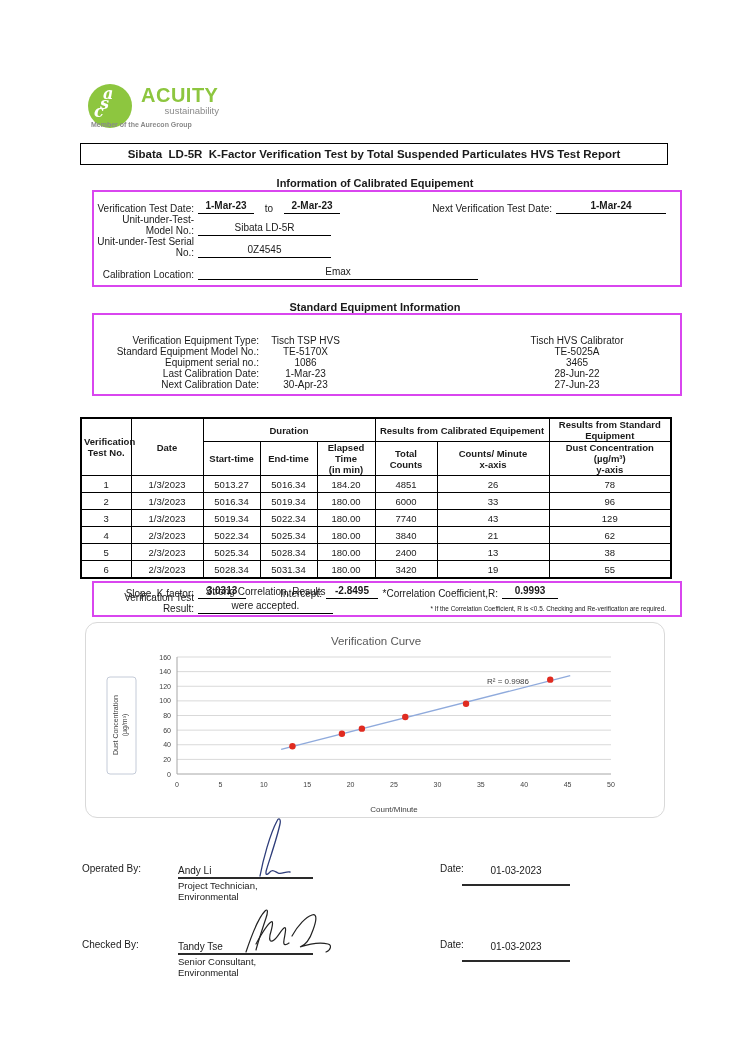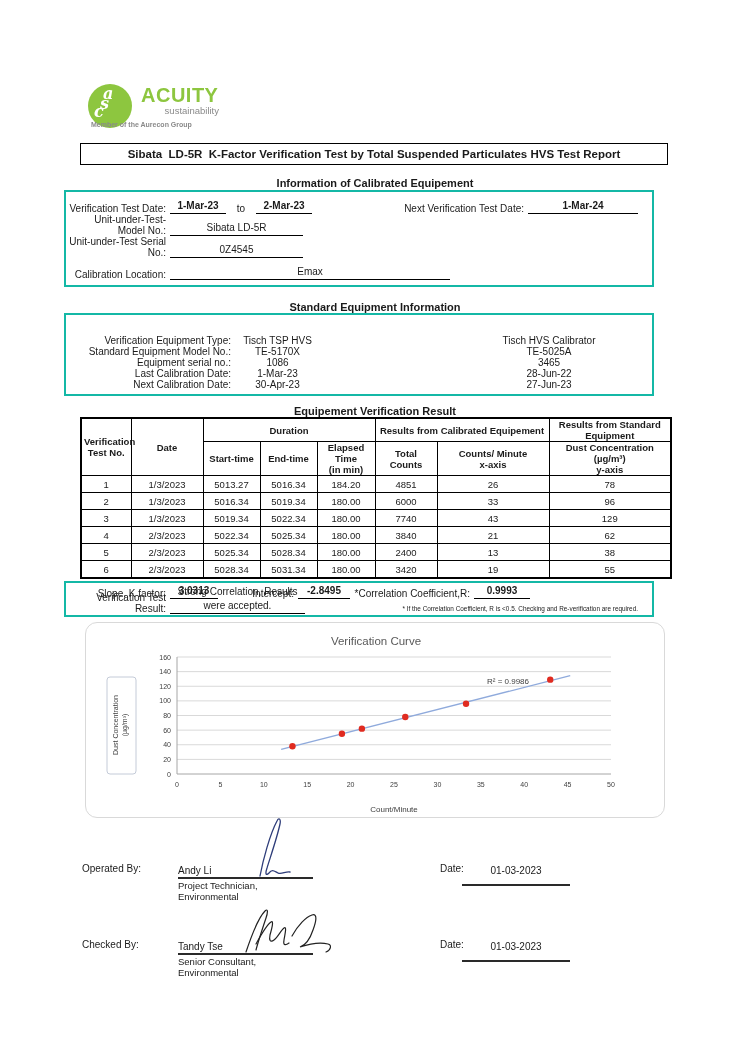--- a/index.html
+++ b/index.html
@@ -18,21 +18,21 @@
         letter-spacing:-1px;color:#3e3e3d;}
   .aurecon svg{position:absolute;left:2px;top:-4px;}
 
   
   .title-bar{position:absolute;left:80px;top:143px;width:588px;border:1.5px solid #000;
         box-sizing:border-box;text-align:center;font-weight:700;font-size:11.5px;
         padding:4px 2px;white-space:pre-wrap;}
   .sec-head{position:absolute;left:80px;width:590px;text-align:center;font-weight:700;font-size:11px;}
 
   
-  .box{position:absolute;left:64px;width:590px;border:2px solid #14b8a6;box-sizing:border-box;background:#fff;}
+  .box{position:absolute;left:92px;width:590px;border:2px solid #d946ef;box-sizing:border-box;background:#fff;}
   .info-box{top:190px;height:97px;display:flex;flex-direction:column;justify-content:space-around;padding:2px 0;}
   .irow{display:flex;align-items:flex-end;font-size:10px;height:17px;}
   .lbl{text-align:right;padding-right:4px;}
   .w100{width:100px;} .mid{width:30px;text-align:center;}
   .uval{border-bottom:1.2px solid #000;text-align:center;line-height:14px;}
   .b{font-weight:700;}
   .v56{width:56px;} .v133{width:133px;} .v280{width:280px;} .v110{width:110px;margin-right:14px;}
   .nextlbl{flex:1;text-align:right;padding-right:4px;}
 
   .std-box{top:313px;height:83px;display:flex;flex-direction:column;justify-content:space-around;padding:20px 0;}
@@ -138,21 +138,20 @@
         <div class="s-c1">1-Mar-23</div>
         <div class="s-c2">28-Jun-22</div>
       </div>
       <div class="srow">
         <div class="s-lbl">Next Calibration Date:</div>
         <div class="s-c1">30-Apr-23</div>
         <div class="s-c2">27-Jun-23</div>
       </div>
     </div>
 
-  <div class="sec-head" style="top:405px;">Equipement Verification Result</div>
   <table class="res-table">
     <colgroup>
       <col style="width:50px;">
         <col style="width:72px;">
         <col style="width:57px;">
         <col style="width:57px;">
       <col style="width:58px;">
         <col style="width:62px;">
         <col style="width:112px;">
         <col style="width:122px;">

